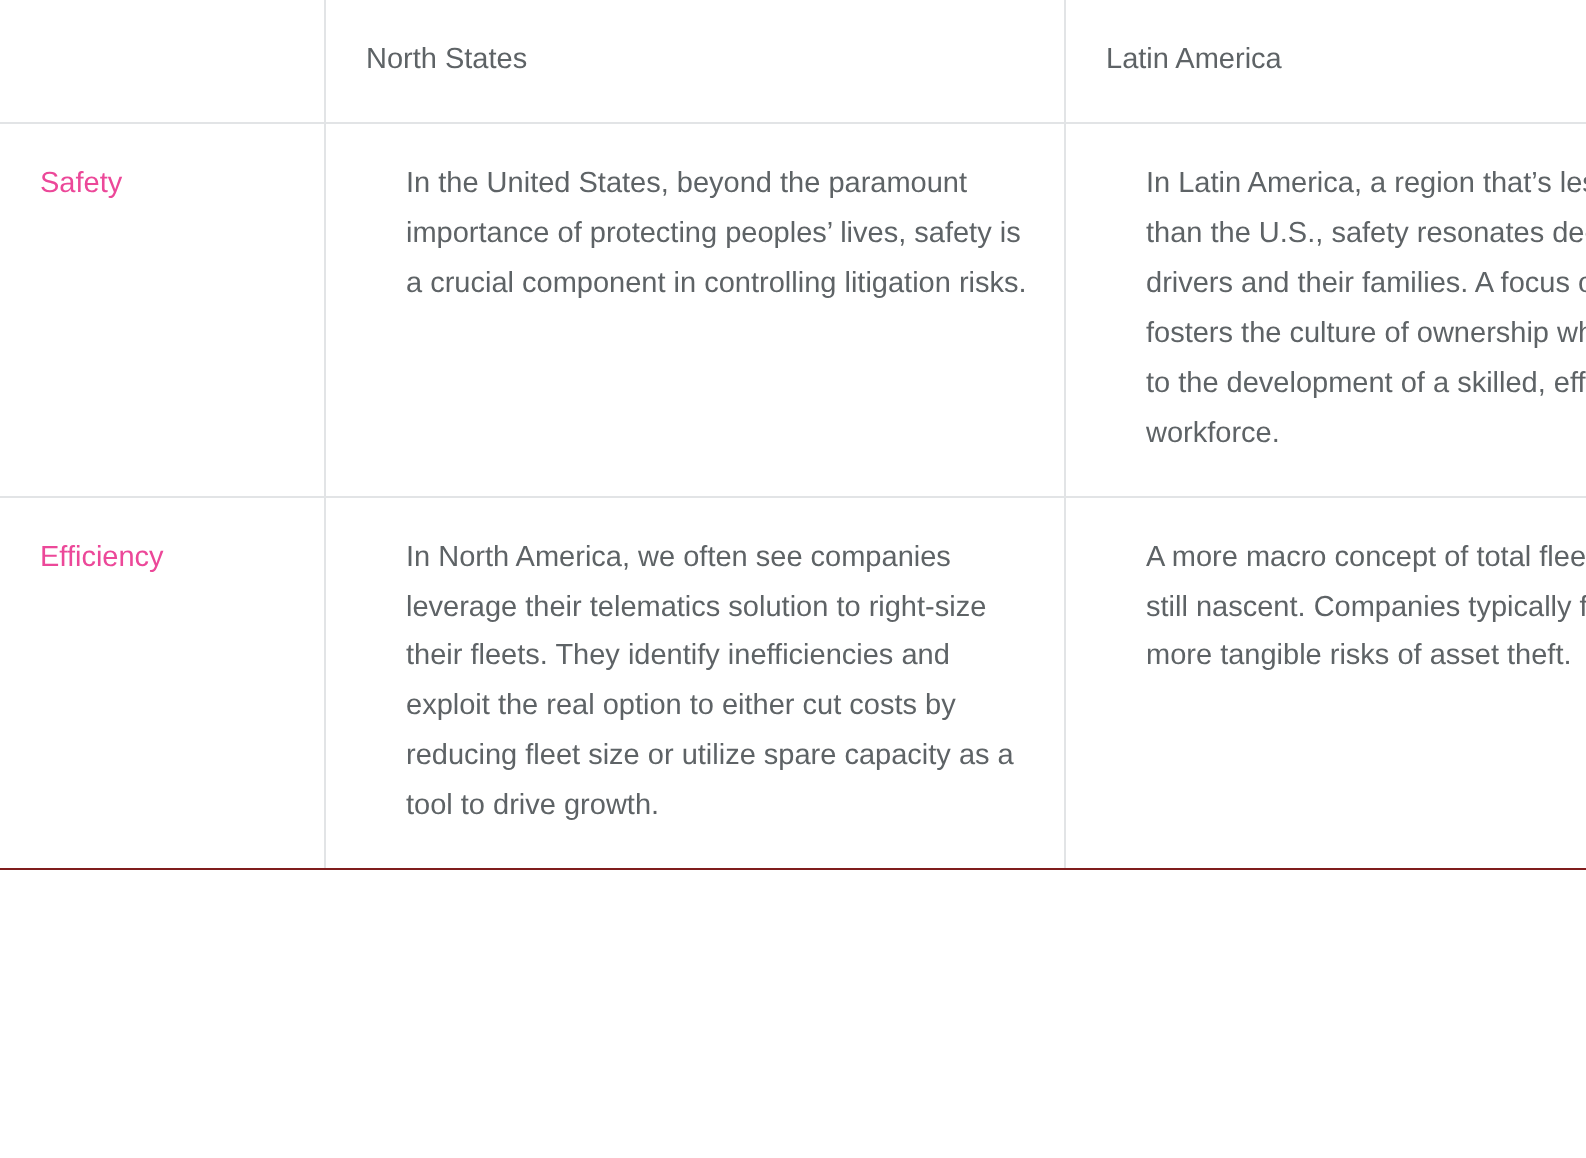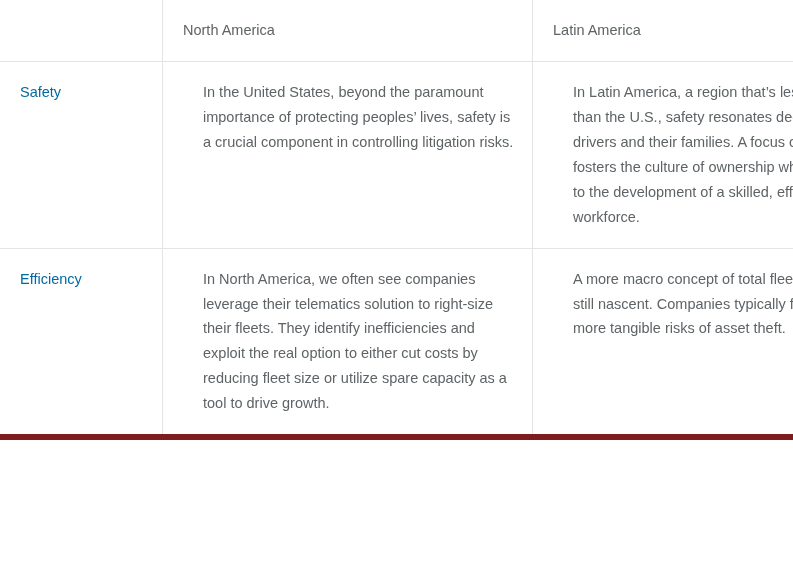--- a/index.html
+++ b/index.html
@@ -42,39 +42,39 @@
   thead th {
     padding-top: 18px;
     padding-bottom: 20px;
     color: #5e6366;
     font-size: 14.5px;
   }
   thead th.col-label {
     border-right: 1px solid #e2e4e6;
   }
   tbody td.row-head {
-    color: #0369a1;
+    color: #ec4899;
     white-space: nowrap;
   }
   tbody tr:last-child td {
-    border-bottom: 6px solid #7f1d1d;
+    border-bottom: 1px solid #7f1d1d;
   }
   .cell-text {
     display: block;
     margin-left: 20px;
   }
 </style>
 </head>
 <body>
 
 <table class="comparison-table">
   <thead>
     <tr>
       <th class="col-label"></th>
-      <th class="col-na">North America</th>
+      <th class="col-na">North States</th>
       <th class="col-la">Latin America</th>
     </tr>
   </thead>
   <tbody>
     <tr>
       <td class="col-label row-head">Safety</td>
       <td class="col-na">
         <span class="cell-text">In the United States, beyond the paramount importance of protecting peoples’ lives, safety is a crucial component in controlling litigation risks.</span>
       </td>
       <td class="col-la">

